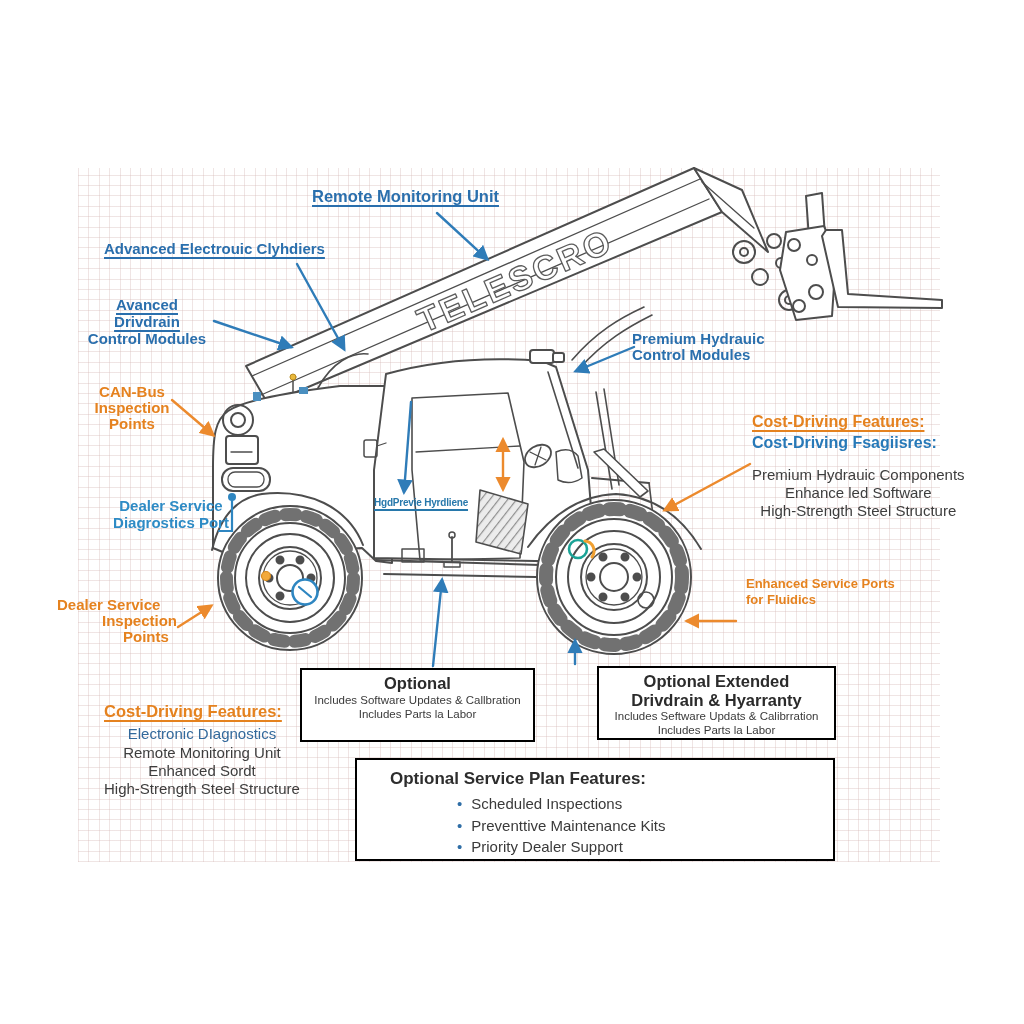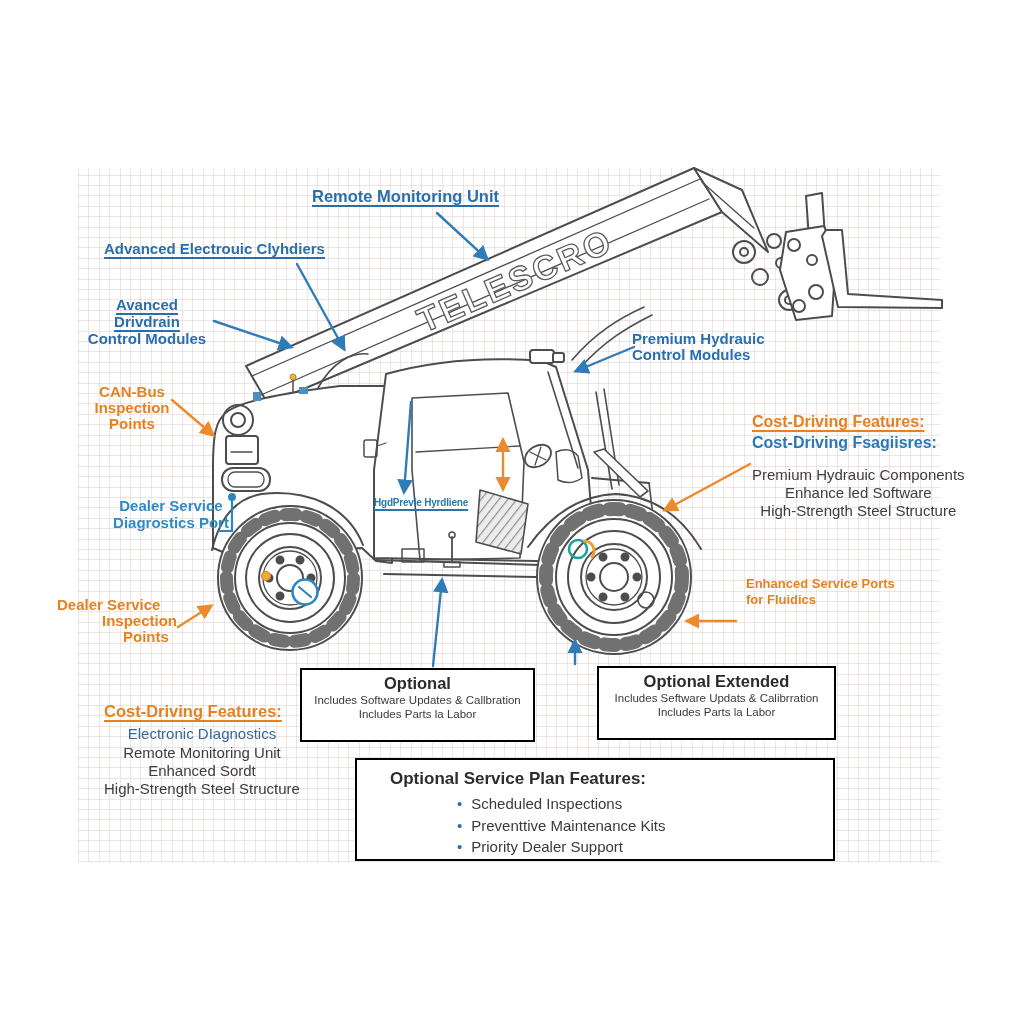--- a/index.html
+++ b/index.html
@@ -265,20 +265,21 @@
   </div>
 
   <div class="box" style="left:300px;top:668px;width:235px;height:74px;padding-top:4px;">
     <div class="t">Optional</div>
     <div class="d">Includes Software Updates &amp; Callbration</div>
     <div class="d">Includes Parts la Labor</div>
   </div>
 
   <div class="box" style="left:597px;top:666px;width:239px;height:74px;padding-top:4px;">
     <div class="t">Optional Extended</div>
+    <div class="t">Drivdrain &amp; Hyarranty</div>
     <div class="d">Includes Seftware Updats &amp; Calibrration</div>
     <div class="d">Includes Parts la Labor</div>
   </div>
 
   <div class="box" id="service-box" style="left:355px;top:758px;width:480px;height:103px;">
     <div class="h">Optional Service Plan Features:</div>
     <ul>
       <li>Scheduled Inspections</li>
       <li>Preventtive Maintenance Kits</li>
       <li>Priority Dealer Support</li>

